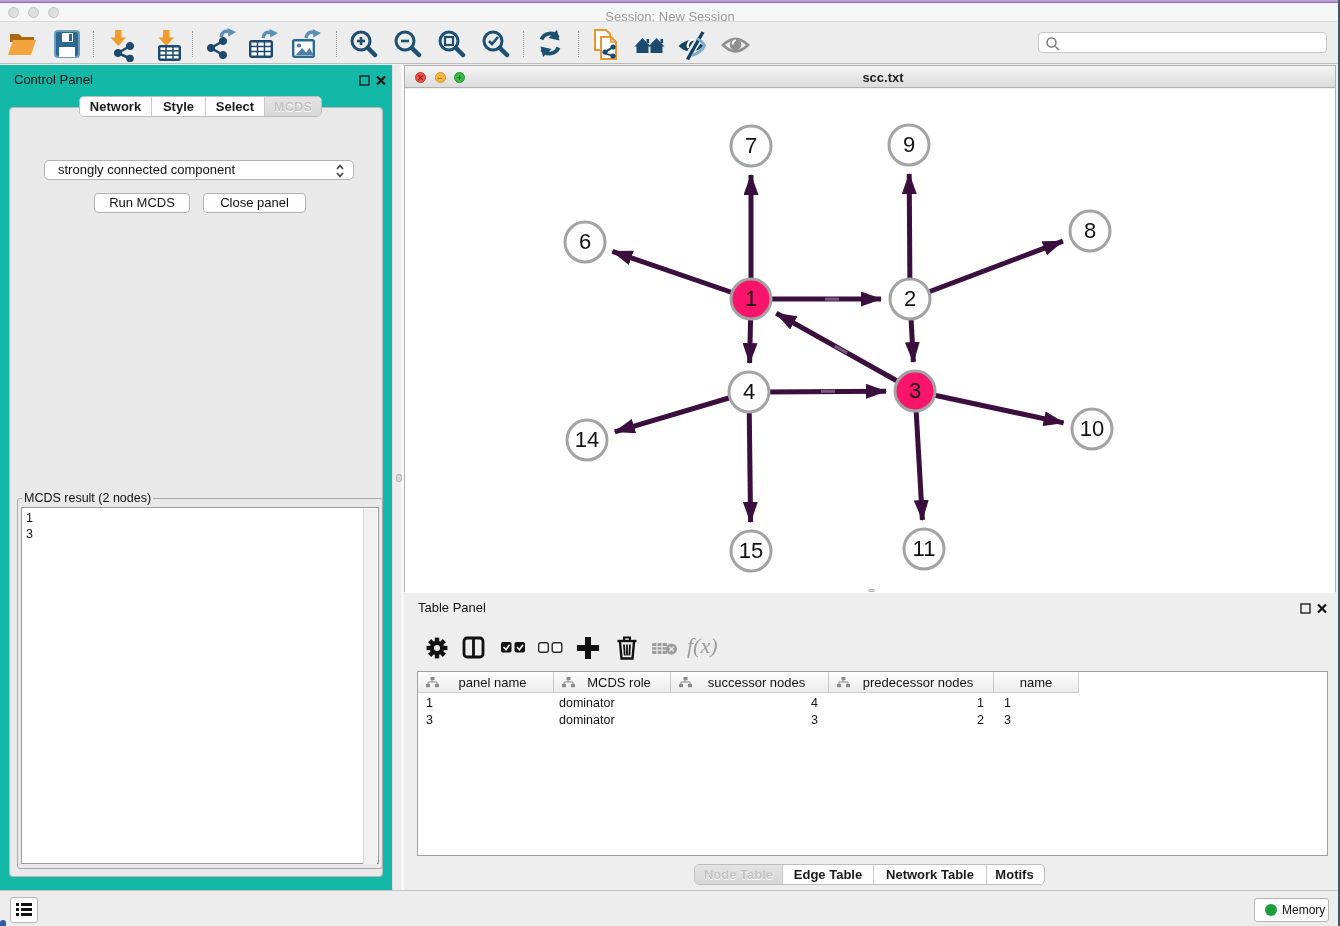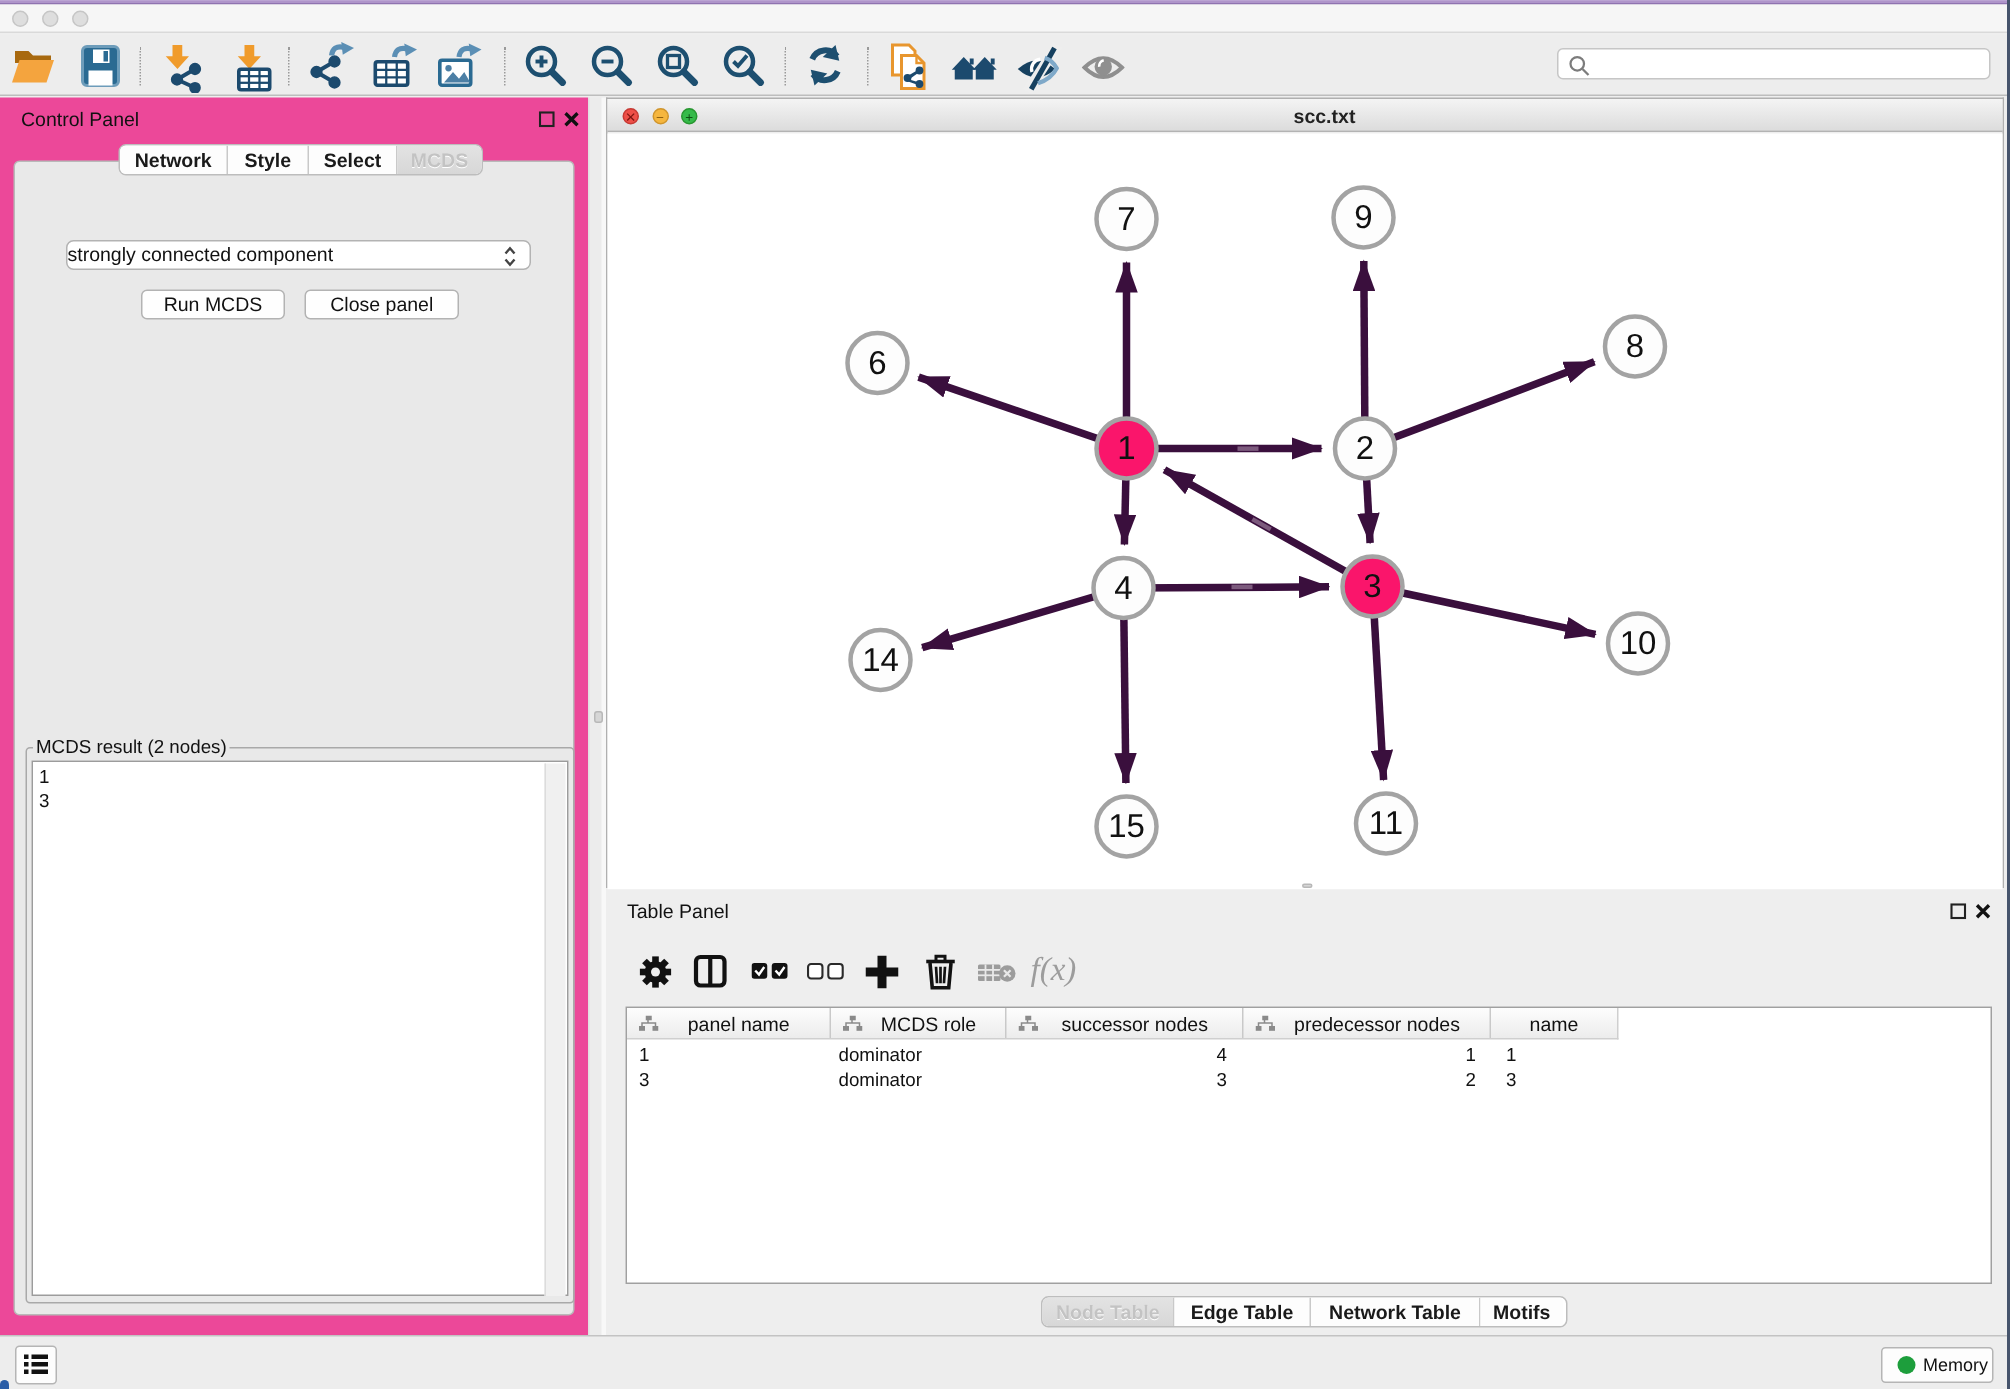--- a/index.html
+++ b/index.html
@@ -10,31 +10,31 @@
 
 #titlebar{left:0;top:3px;width:1340px;height:19px;background:#f6f6f6;border-bottom:1px solid #d9d9d9;}
 .tl{position:absolute;top:4px;width:11px;height:11px;border-radius:50%;background:#dedede;border:1px solid #c6c6c6;}
 #apptitle{position:absolute;left:0;top:6px;width:1340px;text-align:center;font-size:13px;color:#9b9b9b;}
 
 #toolbar{left:0;top:23px;width:1340px;height:41px;background:#ededed;border-bottom:1px solid #bdbdbd;}
 .sep{position:absolute;top:8px;height:26px;width:0;border-left:1px dotted #9a9a9a;}
 .ticon{position:absolute;top:5px;}
 #searchbox{position:absolute;left:1038px;top:9px;width:289px;height:21px;background:#fff;border:1px solid #c6c6c6;border-radius:4px;}
 
-#cp{left:0;top:65px;width:392px;height:825px;background:#ec4899;}
+#cp{left:0;top:65px;width:392px;height:825px;background:#14b8a6;}
 #cphead{position:absolute;left:14px;top:7px;font-size:13px;color:#111;}
 .winbtns{position:absolute;top:8px;}
 #cpbody{position:absolute;left:9px;top:42px;width:374px;height:770px;background:#e9e9e9;border:1px solid #b9b9b9;border-radius:4px;}
 .seggroup{position:absolute;display:flex;height:21px;border:1px solid #bdbdbd;border-radius:5px;overflow:hidden;background:#fff;font-size:13px;font-weight:bold;}
 .seg{display:flex;align-items:center;justify-content:center;border-right:1px solid #c9c9c9;color:#1a1a1a;background:#fdfdfd;}
 .seg:last-child{border-right:none;}
 .seg.sel{background:linear-gradient(#e3e3e3,#d7d7d7);color:#c3c3c3;text-shadow:0 1px 0 #fff;}
 #cptabs{left:79px;top:31px;width:243px;}
 #optlabel{position:absolute;left:0;top:72px;width:392px;text-align:center;font-size:13px;color:#111;}
-#combo{position:absolute;left:44px;top:95px;width:310px;height:20px;background:#fff;border:1px solid #b3b3b3;border-radius:5px;font-size:13px;color:#111;line-height:18px;}
+#combo{position:absolute;left:44px;top:95px;width:310px;height:20px;background:#fff;border:1px solid #b3b3b3;border-radius:5px;font-size:13px;color:#111;line-height:18px;padding-left:13px;}
 .btn{position:absolute;height:20px;background:#fefefe;border:1px solid #b3b3b3;border-radius:4px;font-size:13px;color:#111;text-align:center;line-height:18px;}
 
 #fs{position:absolute;left:17px;top:433px;width:366px;height:371px;border:1px solid #a9a9a9;border-radius:3px;}
 #fslegend{position:absolute;left:4px;top:-8px;background:#e9e9e9;padding:0 2px;font-size:12.5px;color:#111;}
 #fsinner{position:absolute;left:3px;top:8px;width:358px;height:357px;background:#fff;border:1px solid #9c9c9c;font-size:12.5px;color:#111;}
 #fsinner .txt{position:absolute;left:4px;top:2px;line-height:16px;}
 #fsscroll{position:absolute;right:1px;top:1px;width:14px;height:355px;background:#f0f0f0;border-left:1px solid #dcdcdc;}
 
 #vdiv{left:392px;top:65px;width:12px;height:825px;background:#ececec;border-left:1px solid #e0e0e0;}#vband{position:absolute;right:0;top:0;width:3px;height:100%;background:#f8f8f8;}
 #vdimple{position:absolute;left:3px;top:409px;width:6px;height:8px;background:#d6d6d6;border:1px solid #b8b8b8;border-radius:2px;}
@@ -63,20 +63,21 @@
 #membtn{position:absolute;left:1254px;top:7px;width:75px;height:24px;background:#fdfdfd;border:1px solid #b5b5b5;border-radius:3px;font-size:12px;color:#111;display:flex;align-items:center;}#memdotx{width:12px;height:12px;border-radius:50%;background:#1d9e3c;margin:0 5px 0 10px;flex:none;}
 #rightedge{left:1338px;top:0;width:2px;height:926px;background:#46546c;}
 #bluecorner{left:0;top:920px;width:6px;height:6px;background:#2b5ea7;border-radius:6px 6px 0 0;}
 </style></head>
 <body>
 <div class="abs" id="purple"></div>
 <div class="abs" id="titlebar">
   <div class="tl" style="left:8px;"></div>
     <div class="tl" style="left:28px;"></div>
     <div class="tl" style="left:48px;"></div>
+  <div id="apptitle">Session: New Session</div>
 </div>
 <div class="abs" id="toolbar">
 <svg class="ticon" style="left:7px;" width="30" height="32">
       <path d="M3,6 L12,6 L15,9 L27,9 L27,14 L3,14 Z" fill="#a8690f"></path>
       <path d="M1,27 L6,12 L29,12 L24,27 Z" fill="#f4a43e"></path>
     </svg>
 <svg class="ticon" style="left:52px;" width="30" height="32">
       <rect x="3" y="3" width="24" height="26" rx="3" fill="#2a6a92" stroke="#6d9cba" stroke-width="2"></rect>
       <rect x="10" y="5" width="11" height="9" fill="#fff"></rect>
       <rect x="17" y="6" width="3" height="7" fill="#2a6a92"></rect>

